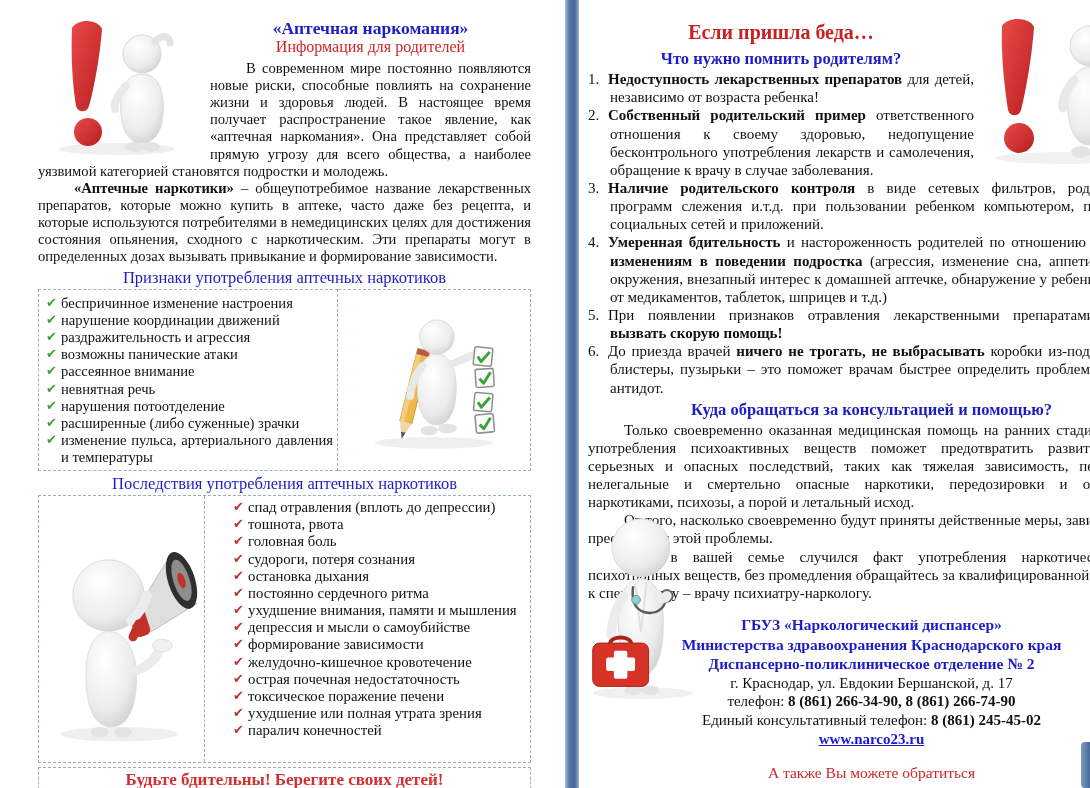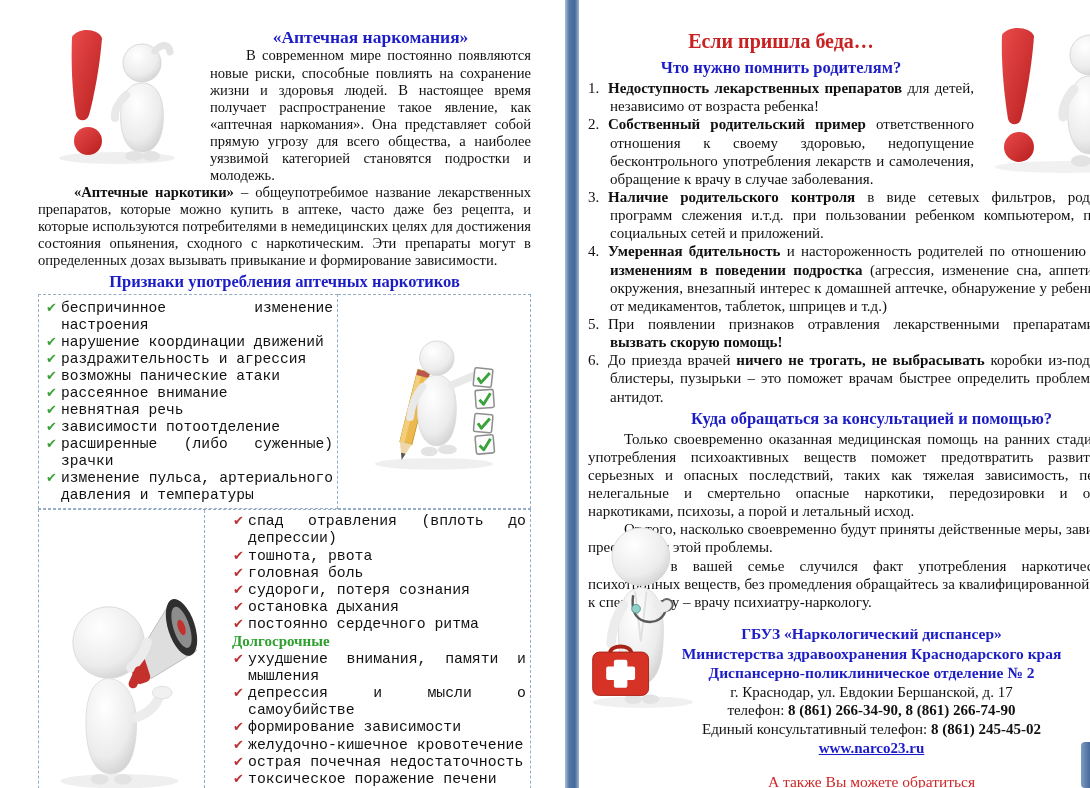--- a/index.html
+++ b/index.html
@@ -1,45 +1,45 @@
 <!DOCTYPE html>
 <html><head>
 <meta charset="utf-8">
 <style>
   html,body{margin:0;padding:0;}
   body{
     width:1090px;height:788px;overflow:hidden;position:relative;background:#fff;
     font-family:"Liberation Serif","DejaVu Serif",serif;color:#111;
   }
-  .page{position:absolute;top:9px;height:657px;background:#fff;box-sizing:border-box;}
+  .page{position:absolute;top:0;height:657px;background:#fff;box-sizing:border-box;}
   .page-left{left:0;width:565px;padding:18px 34px 0 38px;font-size:14.6px;line-height:1.17;}
   .page-right{left:579px;width:576px;padding:16px 0 0 9px;font-size:15px;line-height:1.21;}
   .divider{position:absolute;left:565px;top:0;width:14px;height:788px;
     background:linear-gradient(90deg,#aabfd6 0%,#5478a8 30%,#46699b 70%,#9fb3cd 100%);}
   .scroll-thumb{position:absolute;right:0;bottom:0;width:9px;height:46px;border-radius:4px 0 0 4px;
     background:linear-gradient(90deg,#7e9cc2,#46699b);}
   h1,h2,h3,p{margin:0;padding:0;font-weight:normal;}
   .blue{color:#1d1dc6;}
   .red{color:#cf2626;}
   .rb{font-weight:bold;}
   .center{text-align:center;}
   .just{text-align:justify;}
   .title-l{font-size:17.5px;font-weight:bold;}
   .subtitle-l{font-size:16px;margin-bottom:3px;}
   .indent{text-indent:36px;}
   .float-img-left{float:left;width:158px;height:140px;margin:-2px 10px 2px 4px;}
   .float-img-right{float:right;width:175px;height:152px;margin:-4px 0 0 6px;}
-  .sec-head{font-size:16.5px;font-weight:bold;margin:3px 0 2px 0;}
+  .sec-head{font-size:16.5px;font-weight:normal;margin:3px 0 2px 0;}
   .signs-row{display:flex;clear:both;}
   .dash{border:1px dashed #96aec5;}
   .signs-list{flex:0 0 300px;box-sizing:border-box;padding:5px 4px 4px 7px;min-height:162px;}
   .signs-img{flex:1;box-sizing:border-box;border-left:none;display:flex;align-items:center;justify-content:center;min-height:162px;}
   .chk{display:flex;align-items:flex-start;}
   .chk .tick{flex:0 0 15px;font-size:13px;line-height:inherit;color:#3aa23a;}
-  .chk .t{flex:1;text-align:justify;font-family:Liberation Mono, monospace;}
+  .chk .t{flex:1;text-align:justify;}
   .cons-box{display:flex;min-height:268px;box-sizing:border-box;}
   .cons-img{flex:0 0 165px;border-right:1px dashed #96aec5;display:flex;align-items:center;justify-content:center;}
   .cons-list{flex:1;padding:3px 4px 3px 24px;box-sizing:border-box;font-size:14.8px;line-height:1.16;}
   .cons-list .tick{color:#b93333;}
   .cons-list .chk{margin-left:4px;}
   .glabel{font-weight:bold;font-size:15px;color:#2ea02e;}
   .glabel.short{margin-left:14px;}
   .glabel.long{margin-left:3px;}
   .banner{margin-top:4px;padding:2px 0 3px 0;text-align:center;font-size:17px;font-weight:bold;color:#d32f2f;}
   
@@ -82,20 +82,21 @@
       <circle cx="100" cy="38" r="19" fill="url(#pgrad)" stroke="#d8d8d8"></circle>
       <path d="M113,26 C120,18 127,19 128,27" stroke="#e4e4e4" stroke-width="7" fill="none" stroke-linecap="round"></path>
       <path d="M100,58 C84,58 77,75 79,99 C81,117 88,127 100,127 C112,127 119,117 121,99 C123,75 116,58 100,58 Z" fill="url(#pgrad)" stroke="#dcdcdc"></path>
       <path d="M84,70 C76,78 72,86 73,93" stroke="#e9e9e9" stroke-width="8" fill="none" stroke-linecap="round"></path>
       <ellipse cx="92" cy="131" rx="9" ry="5" fill="#e3e3e3"></ellipse>
       <ellipse cx="109" cy="131" rx="9" ry="5" fill="#e3e3e3"></ellipse>
     </svg>
   </div>
 
   <h1 class="center title-l blue">«Аптечная наркомания»</h1>
+  <h2 class="center subtitle-l red">Информация для родителей</h2>
   <p class="just indent">В современном мире постоянно появляются новые риски, способные повлиять на сохранение жизни и здоровья людей. В настоящее время получает распространение такое явление, как «аптечная наркомания». Она представляет собой прямую угрозу для всего общества, а наиболее уязвимой категорией становятся подростки и молодежь.</p>
   <p class="just indent" style="clear:none"><span class="rb">«Аптечные наркотики»</span><span> – общеупотребимое название лекарственных препаратов, которые можно купить в аптеке, часто даже без рецепта, и которые используются потребителями в немедицинских целях для достижения состояния опьянения, сходного с наркотическим. Эти препараты могут в определенных дозах вызывать привыкание и формирование зависимости.</span></p>
 
   <h3 class="center sec-head blue" style="clear:both">Признаки употребления аптечных наркотиков</h3>
 
   <div class="signs-row">
     <div class="signs-list dash">
 
         <div class="chk">
           <span class="tick">✔</span>
@@ -122,21 +123,21 @@
           <span class="t">рассеянное внимание</span>
         </div>
 
         <div class="chk">
           <span class="tick">✔</span>
           <span class="t">невнятная речь</span>
         </div>
 
         <div class="chk">
           <span class="tick">✔</span>
-          <span class="t">зависимости потоотделение</span>
+          <span class="t">нарушения потоотделение</span>
         </div>
 
         <div class="chk">
           <span class="tick">✔</span>
           <span class="t">расширенные (либо суженные) зрачки</span>
         </div>
 
         <div class="chk">
           <span class="tick">✔</span>
           <span class="t">изменение пульса, артериального давления и температуры</span>
@@ -173,20 +174,21 @@
             </g>
           <g transform="translate(128,112) rotate(-5)">
               <rect width="19" height="19" rx="2" fill="#fdfdfd" stroke="#8f8f8f" stroke-width="1.6"></rect>
               <path d="M4,10 l4,5 l8,-11" stroke="#3aa23a" stroke-width="3" fill="none"></path>
             </g>
         </g>
       </svg>
     </div>
   </div>
 
+  <h3 class="center sec-head blue">Последствия употребления аптечных наркотиков</h3>
 
   <div class="cons-box dash">
     <div class="cons-img">
       <svg width="152" height="245" viewBox="0 0 170 260">
         <ellipse cx="82" cy="247" rx="66" ry="8" fill="#efefef"></ellipse>
         <g transform="rotate(-18 130 80)">
           <polygon points="92,100 148,52 160,112 102,126" fill="#dedede" stroke="#bdbdbd"></polygon>
           <ellipse cx="152" cy="82" rx="15" ry="33" fill="#2f2f2f"></ellipse>
           <ellipse cx="152" cy="82" rx="9" ry="24" fill="#8d8d8d"></ellipse>
           <ellipse cx="152" cy="82" rx="4" ry="9" fill="#c4302b"></ellipse>
@@ -228,21 +230,20 @@
           <div class="chk">
             <span class="tick">✔</span>
             <span class="t">остановка дыхания</span>
           </div>
 
           <div class="chk">
             <span class="tick">✔</span>
             <span class="t">постоянно сердечного ритма</span>
           </div>
         </div>
-      <div class="glabel long">Долгосрочные</div>
       <div>
 
           <div class="chk">
             <span class="tick">✔</span>
             <span class="t">ухудшение внимания, памяти и мышления</span>
           </div>
 
           <div class="chk">
             <span class="tick">✔</span>
             <span class="t">депрессия и мысли о самоубийстве</span>

